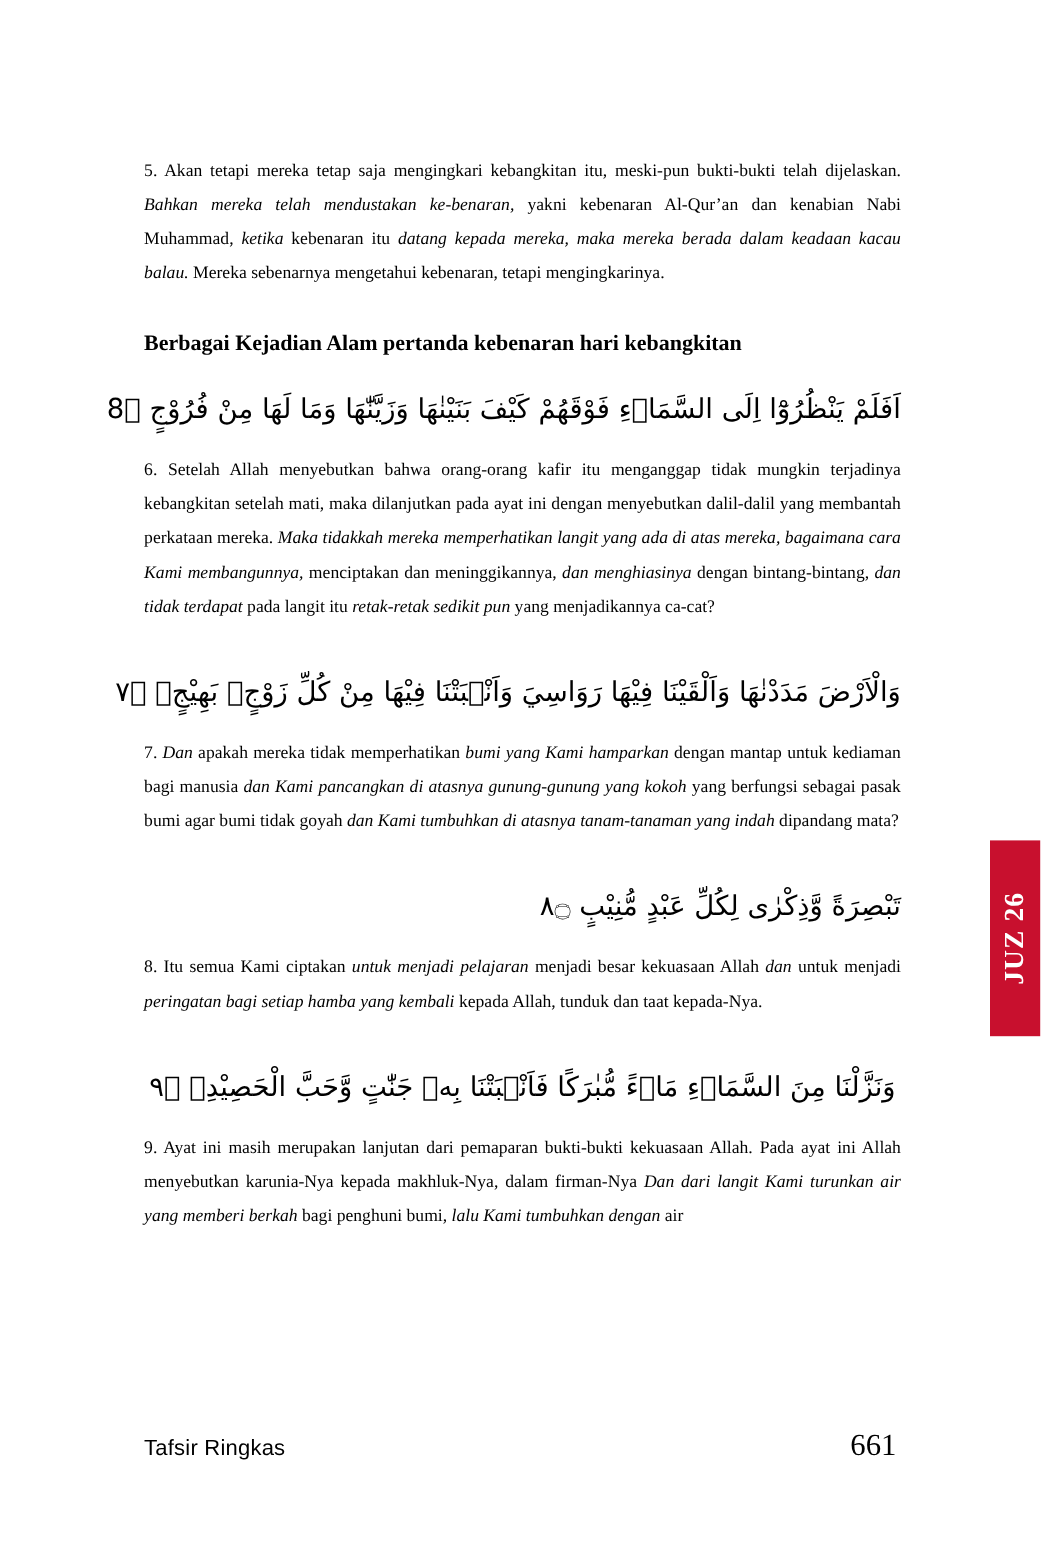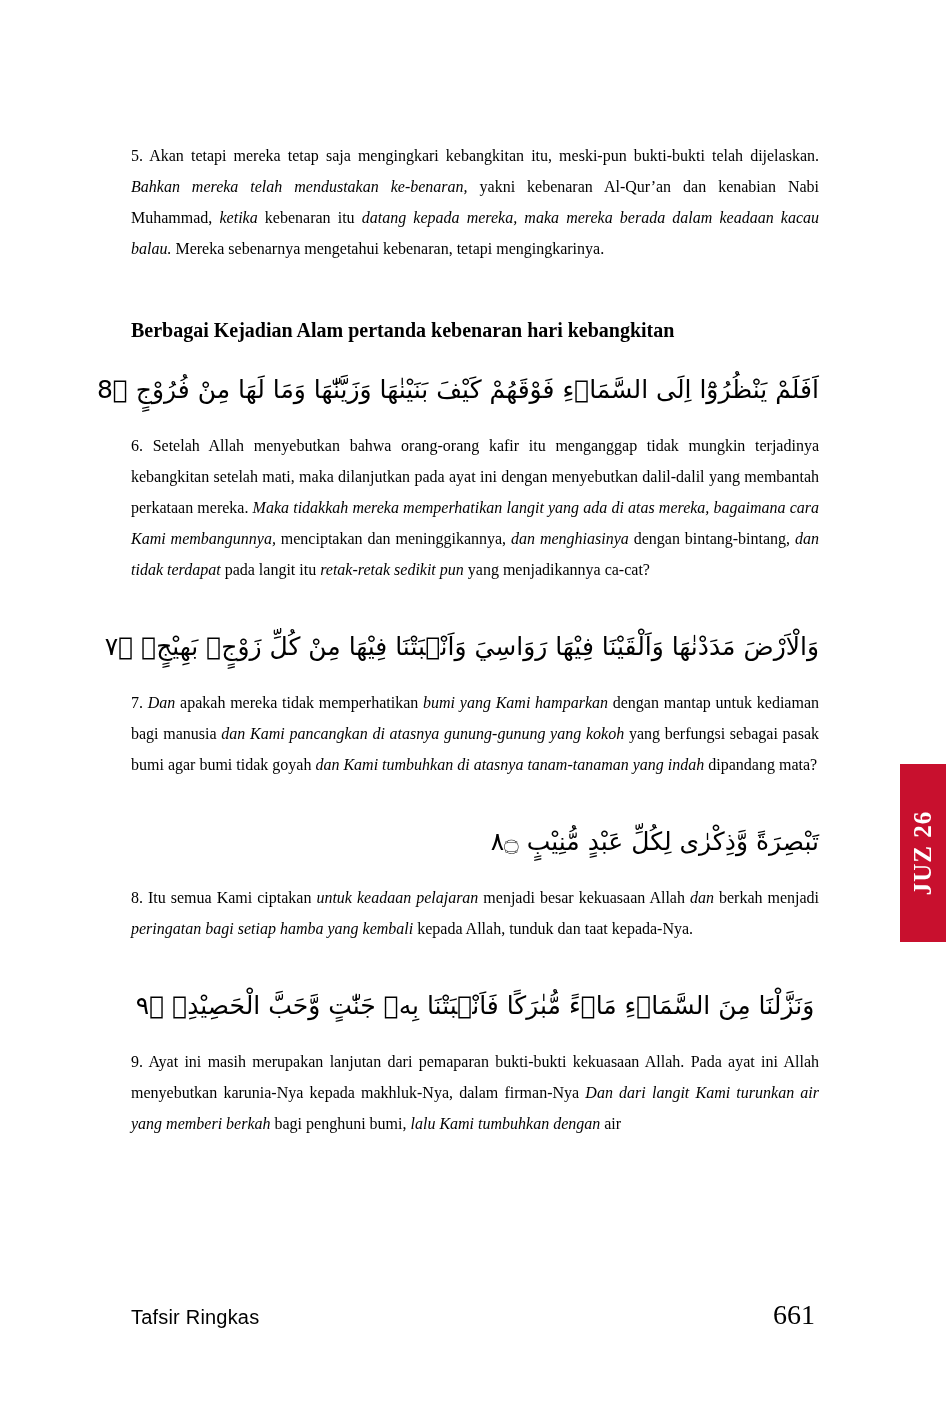--- a/index.html
+++ b/index.html
@@ -32,21 +32,21 @@
     hyphens: manual;
   }
   .italic {
     font-style: italic;
   }
   .heading {
     font-family: "Liberation Serif", serif;
     font-weight: bold;
     font-size: 20px;
     line-height: 28px;
-    margin: 52px 0 18px 0;
+    margin: 34px 0 18px 0;
   }
   .arabic {
     font-family: "DejaVu Sans", sans-serif;
     direction: rtl;
     unicode-bidi: bidi-override;
     font-size: 25px;
     line-height: 56px;
     text-align: center;
     margin: 14px 0 12px 0;
     white-space: nowrap;
@@ -118,21 +118,21 @@
     <div class="block-gap-md"></div>
 
     <div class="arabic centered">وَالْاَرْضَ مَدَدْنٰهَا وَاَلْقَيْنَا فِيْهَا رَوَاسِيَ وَاَنْۢبَتْنَا فِيْهَا مِنْ كُلِّ زَوْجٍۢ بَهِيْجٍۙ ۝٧</div>
 
     <p class="para"><span>7. </span><span class="italic">Dan</span><span> apakah mereka tidak memperhatikan </span><span class="italic">bumi yang Kami hamparkan</span><span> dengan mantap untuk kediaman bagi manusia </span><span class="italic">dan Kami pancangkan di atasnya gunung-gunung yang kokoh</span><span> yang berfungsi sebagai pasak bumi agar bumi tidak goyah </span><span class="italic">dan Kami tumbuhkan di atasnya tanam-tanaman yang indah</span><span> dipandang mata?</span></p>
 
     <div class="block-gap-md"></div>
 
     <div class="arabic right">تَبْصِرَةً وَّذِكْرٰى لِكُلِّ عَبْدٍ مُّنِيْبٍ ۝٨</div>
 
-    <p class="para"><span>8. Itu semua Kami ciptakan </span><span class="italic">untuk keadaan pelajaran</span><span> menjadi besar kekuasaan Allah </span><span class="italic">dan</span><span> berkah menjadi </span><span class="italic">peringatan bagi setiap hamba yang kembali</span><span> kepada Allah, tunduk dan taat kepada-Nya.</span></p>
+    <p class="para"><span>8. Itu semua Kami ciptakan </span><span class="italic">untuk menjadi pelajaran</span><span> menjadi besar kekuasaan Allah </span><span class="italic">dan</span><span> untuk menjadi </span><span class="italic">peringatan bagi setiap hamba yang kembali</span><span> kepada Allah, tunduk dan taat kepada-Nya.</span></p>
 
     <div class="block-gap-md"></div>
 
     <div class="arabic centered">وَنَزَّلْنَا مِنَ السَّمَاۤءِ مَاۤءً مُّبٰرَكًا فَاَنْۢبَتْنَا بِهٖ جَنّٰتٍ وَّحَبَّ الْحَصِيْدِۙ ۝٩</div>
 
     <p class="para"><span>9. Ayat ini masih merupakan lanjutan dari pemaparan bukti-bukti kekuasaan Allah. Pada ayat ini Allah menyebutkan karunia-Nya kepada makhluk-Nya, dalam firman-Nya </span><span class="italic">Dan dari langit Kami turunkan air yang memberi berkah</span><span> bagi penghuni bumi, </span><span class="italic">lalu Kami tumbuhkan dengan</span><span> air</span></p>
 
   </div>
 
   <div class="juz-tab">

